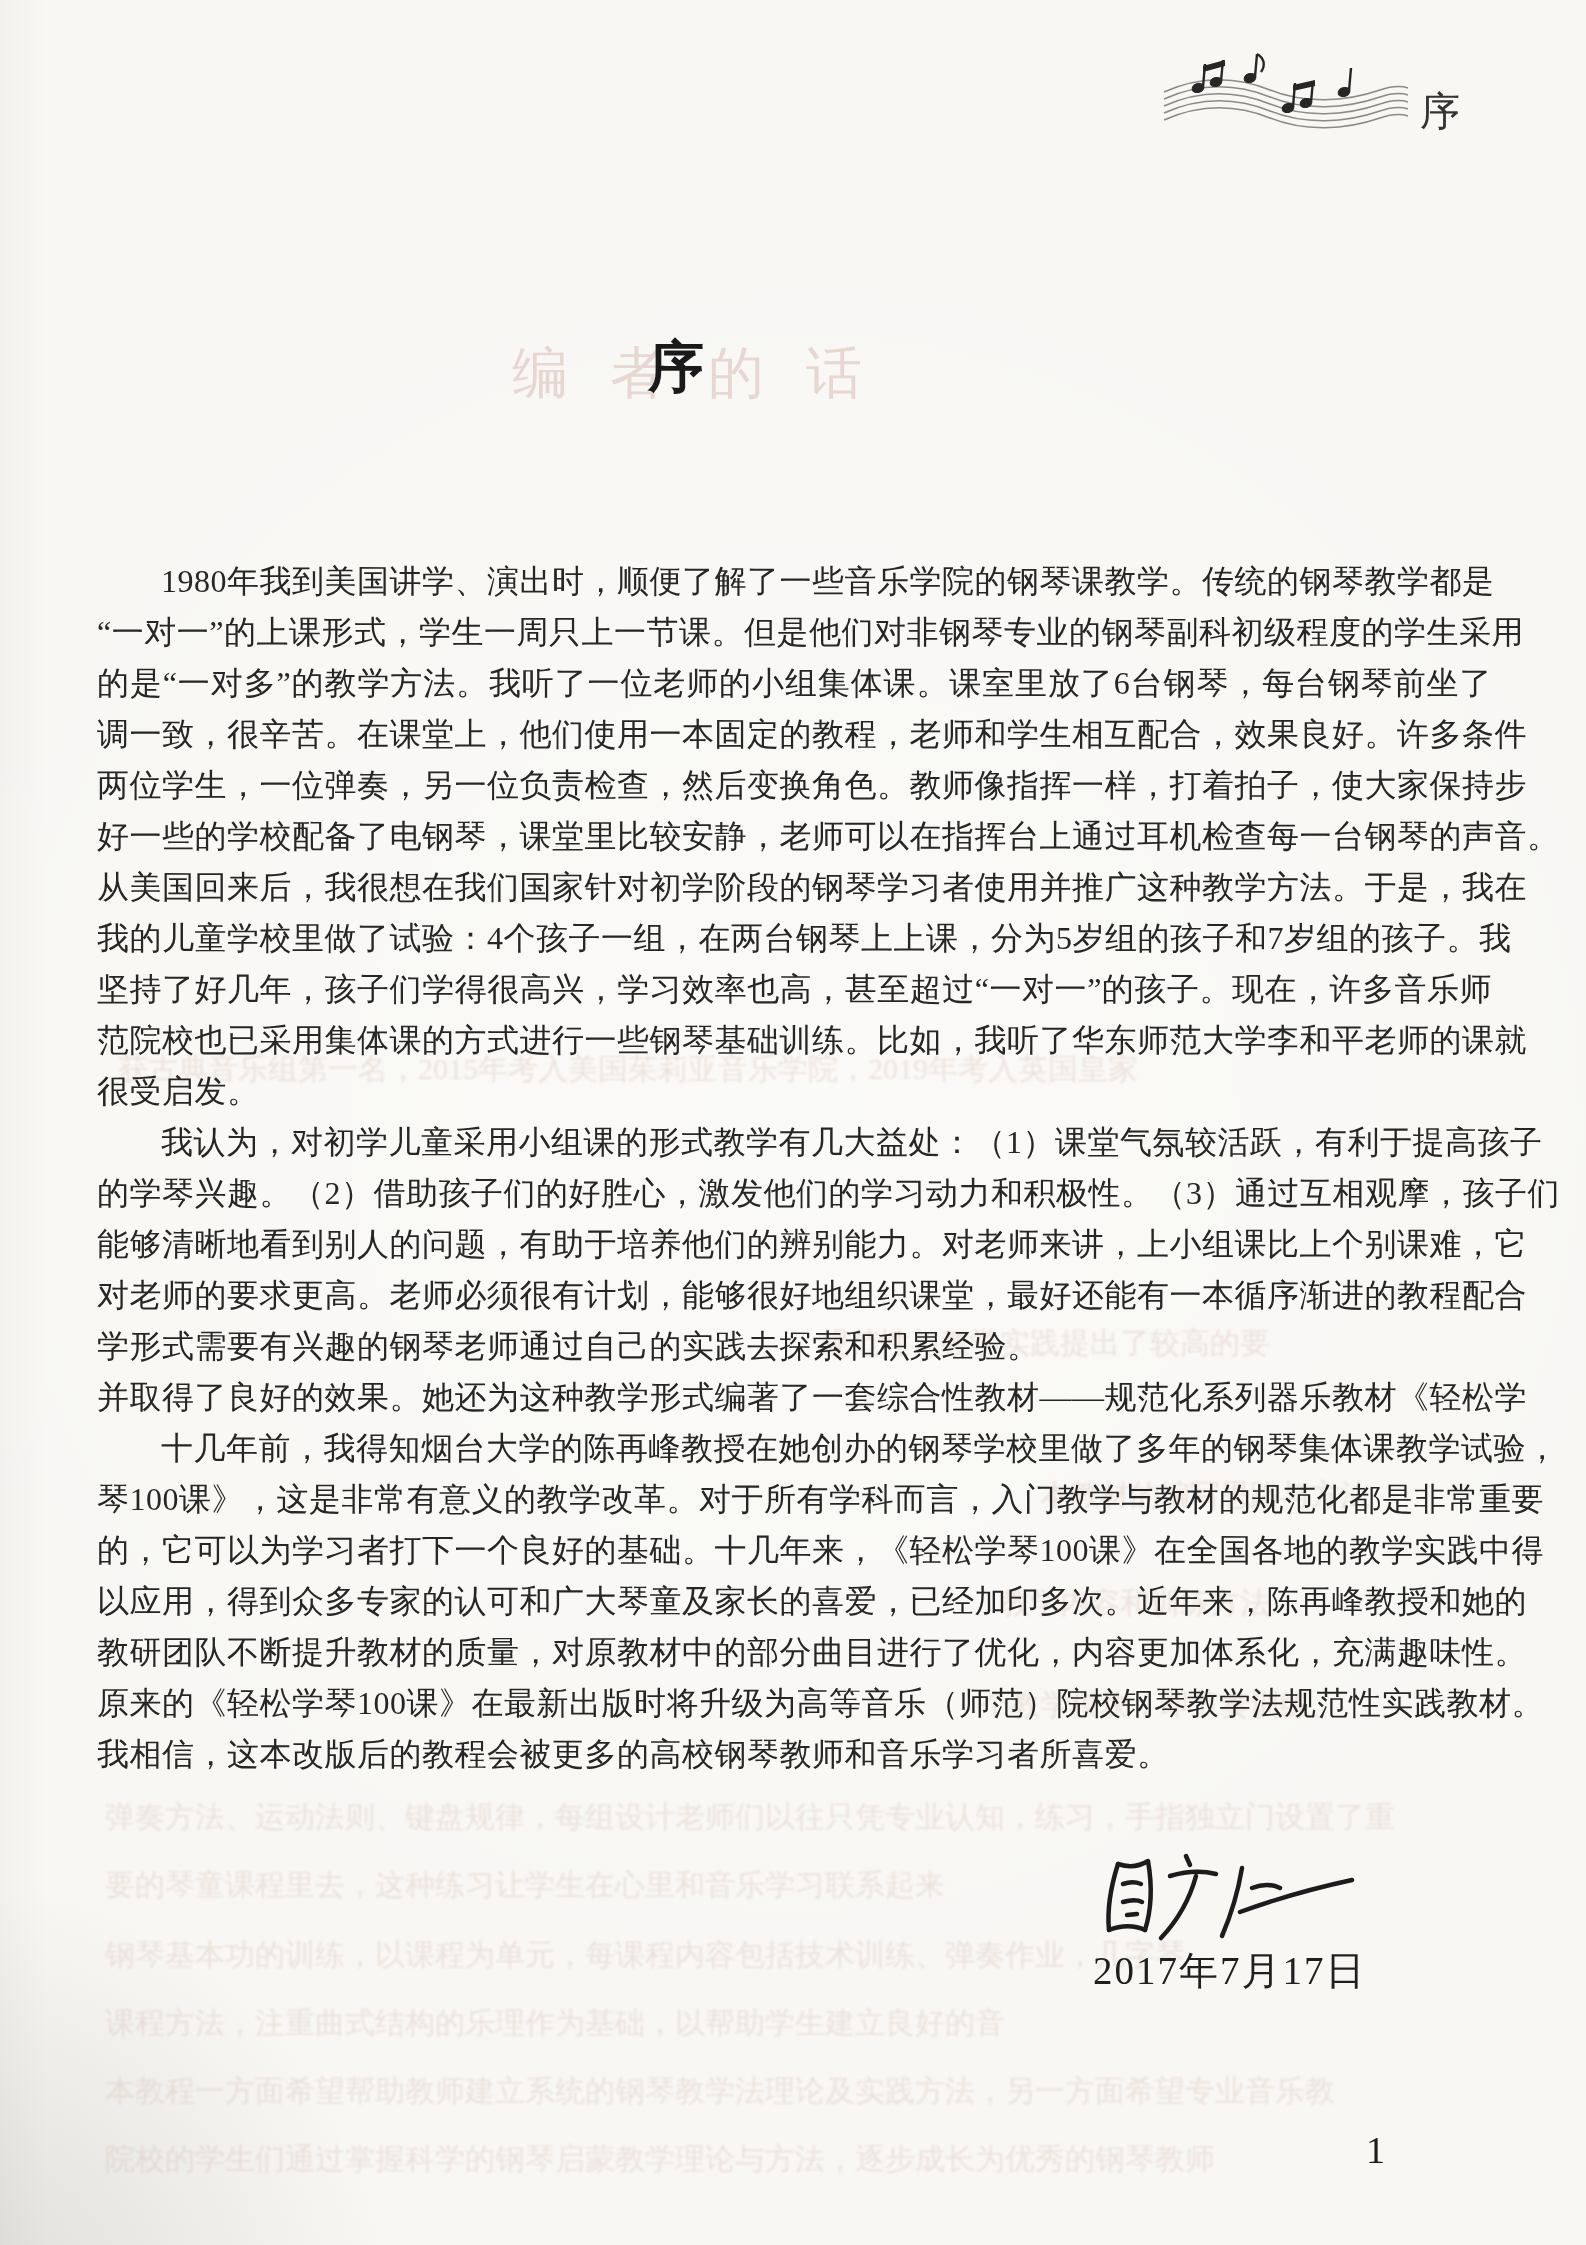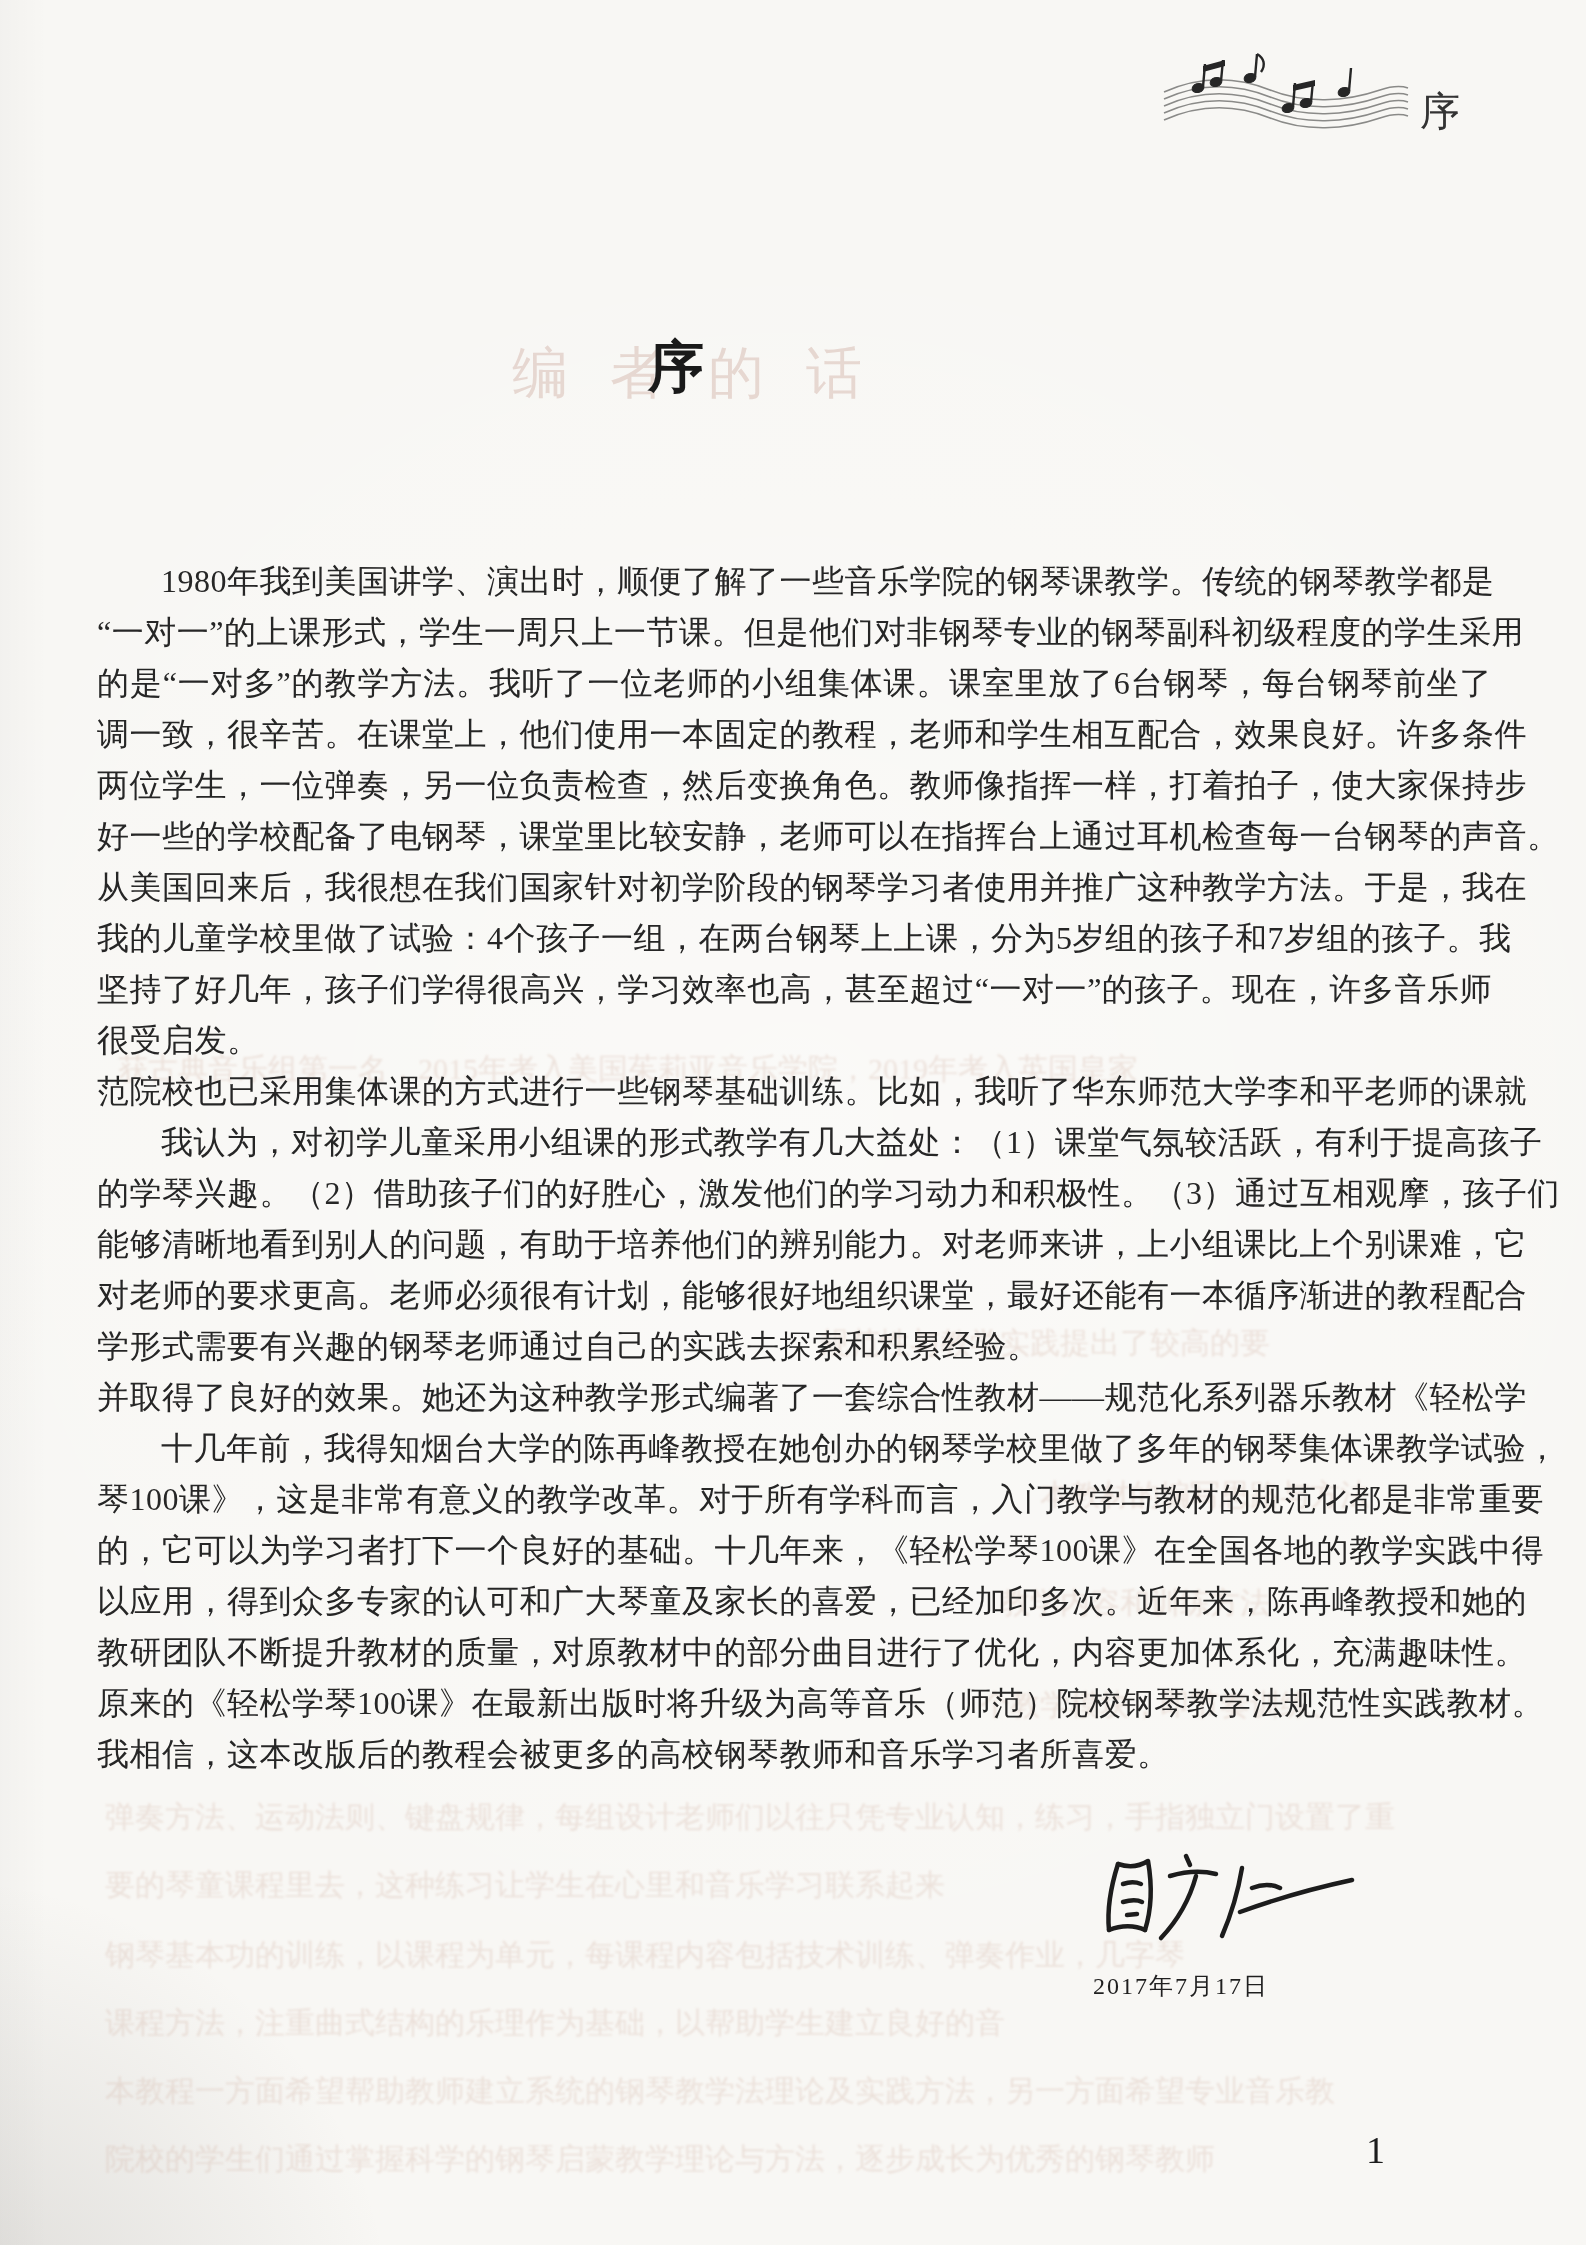--- a/index.html
+++ b/index.html
@@ -52,21 +52,21 @@
     font-size:30px; line-height:34px;
     color:#cfae9f; opacity:.30;
     filter:blur(1px);
     white-space:nowrap; overflow:hidden;
     pointer-events:none;
   }
   
   .signature { position:absolute; left:1098px; top:1852px; width:260px; height:92px; }
   .date-line {
     position:absolute; left:1093px; top:1944px;
-    font-size:24px; color:#1f1f1f; letter-spacing:2px;margin-top:26px;
+    font-size:39px; color:#1f1f1f; letter-spacing:2px;
   }
   
   .page-number {
     position:absolute; left:1366px; top:2128px;
     font-size:38px; color:#1c1c1c;
   }
 </style>
 </head>
 <body>
 
@@ -125,22 +125,22 @@
       <div>
         <div class="line first">1980年我到美国讲学、演出时，顺便了解了一些音乐学院的钢琴课教学。传统的钢琴教学都是</div>
         <div class="line">“一对一”的上课形式，学生一周只上一节课。但是他们对非钢琴专业的钢琴副科初级程度的学生采用</div>
         <div class="line">的是“一对多”的教学方法。我听了一位老师的小组集体课。课室里放了6台钢琴，每台钢琴前坐了</div>
         <div class="line">调一致，很辛苦。在课堂上，他们使用一本固定的教程，老师和学生相互配合，效果良好。许多条件</div>
         <div class="line">两位学生，一位弹奏，另一位负责检查，然后变换角色。教师像指挥一样，打着拍子，使大家保持步</div>
         <div class="line">好一些的学校配备了电钢琴，课堂里比较安静，老师可以在指挥台上通过耳机检查每一台钢琴的声音。</div>
         <div class="line">从美国回来后，我很想在我们国家针对初学阶段的钢琴学习者使用并推广这种教学方法。于是，我在</div>
         <div class="line">我的儿童学校里做了试验：4个孩子一组，在两台钢琴上上课，分为5岁组的孩子和7岁组的孩子。我</div>
         <div class="line">坚持了好几年，孩子们学得很高兴，学习效率也高，甚至超过“一对一”的孩子。现在，许多音乐师</div>
+        <div class="line">范院校也已采用集体课的方式进行一些钢琴基础训练。比如，我听了华东师范大学李和平老师的课就</div>
         <div class="line last">很受启发。</div>
-        <div class="line">范院校也已采用集体课的方式进行一些钢琴基础训练。比如，我听了华东师范大学李和平老师的课就</div>
       </div>
       <div>
         <div class="line first">我认为，对初学儿童采用小组课的形式教学有几大益处：（1）课堂气氛较活跃，有利于提高孩子</div>
         <div class="line">的学琴兴趣。（2）借助孩子们的好胜心，激发他们的学习动力和积极性。（3）通过互相观摩，孩子们</div>
         <div class="line">能够清晰地看到别人的问题，有助于培养他们的辨别能力。对老师来讲，上小组课比上个别课难，它</div>
         <div class="line">对老师的要求更高。老师必须很有计划，能够很好地组织课堂，最好还能有一本循序渐进的教程配合</div>
         <div class="line last">学形式需要有兴趣的钢琴老师通过自己的实践去探索和积累经验。</div>
       </div>
       <div>
         <div class="line">并取得了良好的效果。她还为这种教学形式编著了一套综合性教材——规范化系列器乐教材《轻松学</div>

